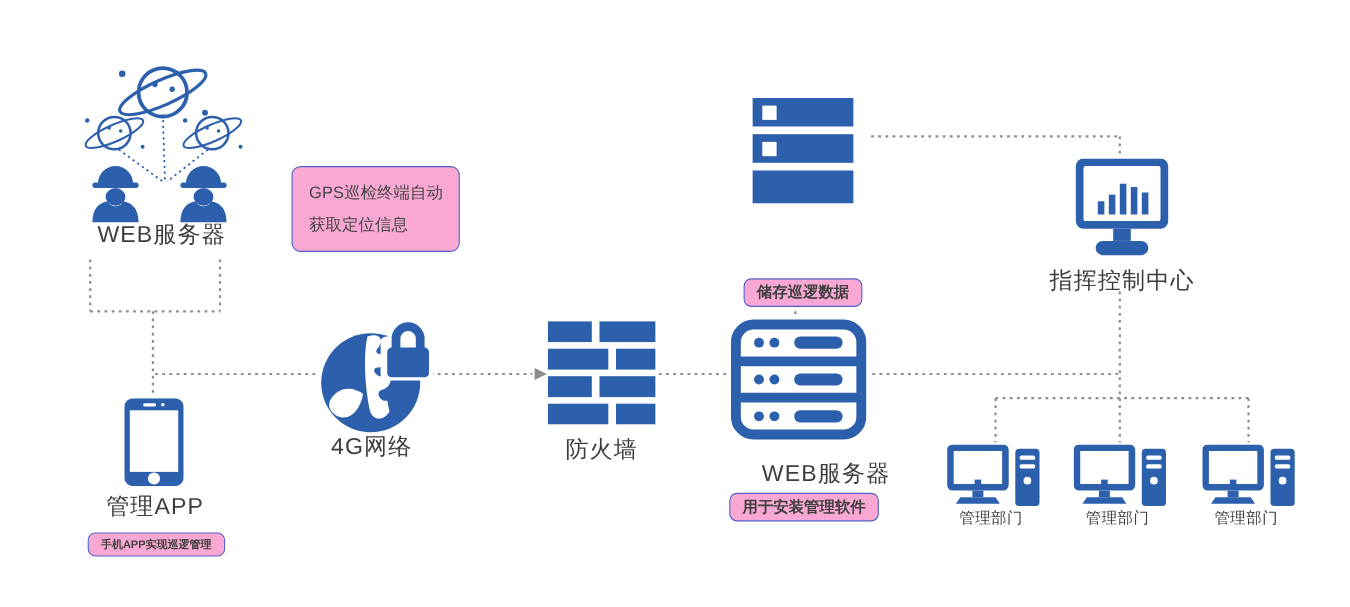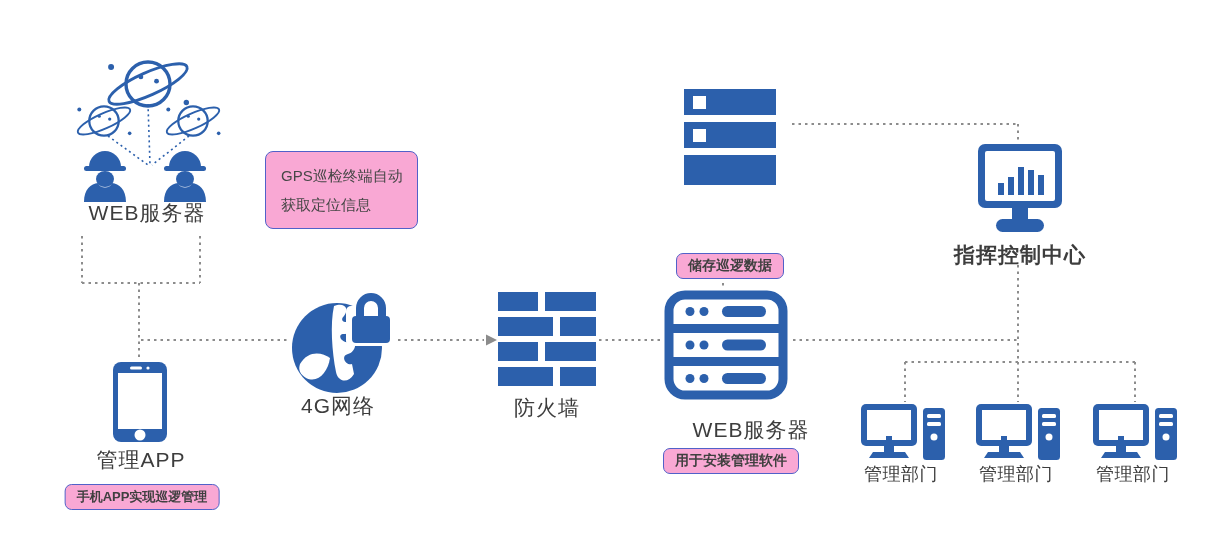--- a/index.html
+++ b/index.html
@@ -6,21 +6,21 @@
   #canvas{
     position:relative;width:1227px;height:552px;background:#ffffff;overflow:hidden;
     font-family:"Liberation Sans","DejaVu Sans",sans-serif;
   }
   svg{display:block;}
   .abs{position:absolute;}
   .label{
     position:absolute;transform:translateX(-50%);
     font-size:21px;color:#3d3d3d;white-space:nowrap;letter-spacing:1px;
   }
-  .label.small{font-size:18px;letter-spacing:0.5px;}
+  .label.small{font-size:14px;letter-spacing:0.5px;}
   .note{
     position:absolute;transform:translateX(-50%);
     background:#f9a8d4;border:1.6px solid #5161c9;border-radius:7px;
     padding:3px 11px;font-size:14px;font-weight:bold;color:#404040;white-space:nowrap;
   }
   .note.big{
     transform:none;font-weight:normal;font-size:15px;color:#474747;
     padding:9px 0 9px 15px;width:136px;line-height:29px;border-radius:8px;
   }
   .connector-layer{position:absolute;left:0;top:0;}
@@ -119,21 +119,21 @@
     <g fill="#2c60ac">
       <rect x="26" y="39" width="6" height="12"></rect>
       <rect x="36" y="33" width="6" height="18"></rect>
       <rect x="46" y="23" width="6" height="28"></rect>
       <rect x="56" y="26" width="6" height="25"></rect>
       <rect x="66" y="31" width="6" height="20"></rect>
     </g>
     <rect x="40" y="64" width="16" height="11" fill="#2c60ac"></rect>
     <rect x="24" y="75" width="48" height="13" rx="6.5" fill="#2c60ac"></rect>
   </svg>
-  <div class="label" style="left:1020px;top:241px;font-weight:bold;">指挥控制中心</div>
+  <div class="label" style="left:1020px;top:241px;">指挥控制中心</div>
 
   <svg class="abs" style="left:290px;top:290px;" width="104" height="106" viewBox="0 0 104 106">
     <circle cx="47" cy="58" r="45" fill="#2c60ac"></circle>
     <g fill="#ffffff">
       <path d="M10,74 C18,60 32,62 40,68 C38,82 28,94 16,88 C10,84 8,80 10,74 Z"></path>
       <path d="M44,16 C54,12 60,18 54,26 C48,32 58,34 62,30 C68,34 62,44 54,44
                C46,44 52,54 60,52 C68,50 66,62 58,64 C50,66 56,76 62,74 L64,84
                C58,94 48,92 46,82 C42,62 40,34 44,16 Z"></path>
     </g>
 
@@ -178,21 +178,21 @@
   <div class="note" style="left:731px;top:448px;">用于安装管理软件</div>
 
   <svg class="abs" style="left:113px;top:362px;" width="54" height="80" viewBox="0 0 54 80">
     <rect x="0" y="0" width="54" height="80" rx="8" fill="#2c60ac"></rect>
     <rect x="5" y="11" width="44" height="56" fill="#ffffff"></rect>
     <rect x="17" y="4.5" width="12" height="3" rx="1.5" fill="#ffffff"></rect>
     <circle cx="35" cy="6" r="1.6" fill="#ffffff"></circle>
     <circle cx="27" cy="73" r="5.5" fill="#ffffff"></circle>
   </svg>
   <div class="label" style="left:141px;top:446px;">管理APP</div>
-  <div class="note" style="left:142px;top:484px;font-size:13px;">手机APP实现巡逻管理</div>
+  <div class="note" style="left:142px;top:484px;font-size:10px;">手机APP实现巡逻管理</div>
 
   <svg class="abs" style="left:861px;top:404px;" width="88" height="60" viewBox="0 0 88 60">
     <defs>
       <g id="pc">
         <rect x="0" y="0" width="56" height="42" rx="5" fill="#2c60ac"></rect>
         <rect x="6" y="6" width="44" height="30" fill="#ffffff"></rect>
         <rect x="25" y="32" width="6" height="4" fill="#2c60ac"></rect>
         <rect x="23" y="42" width="10" height="6" fill="#2c60ac"></rect>
         <path d="M12,48 H44 L48,54 H8 Z" fill="#2c60ac"></path>
         <rect x="62" y="4" width="22" height="52" rx="3.5" fill="#2c60ac"></rect>

